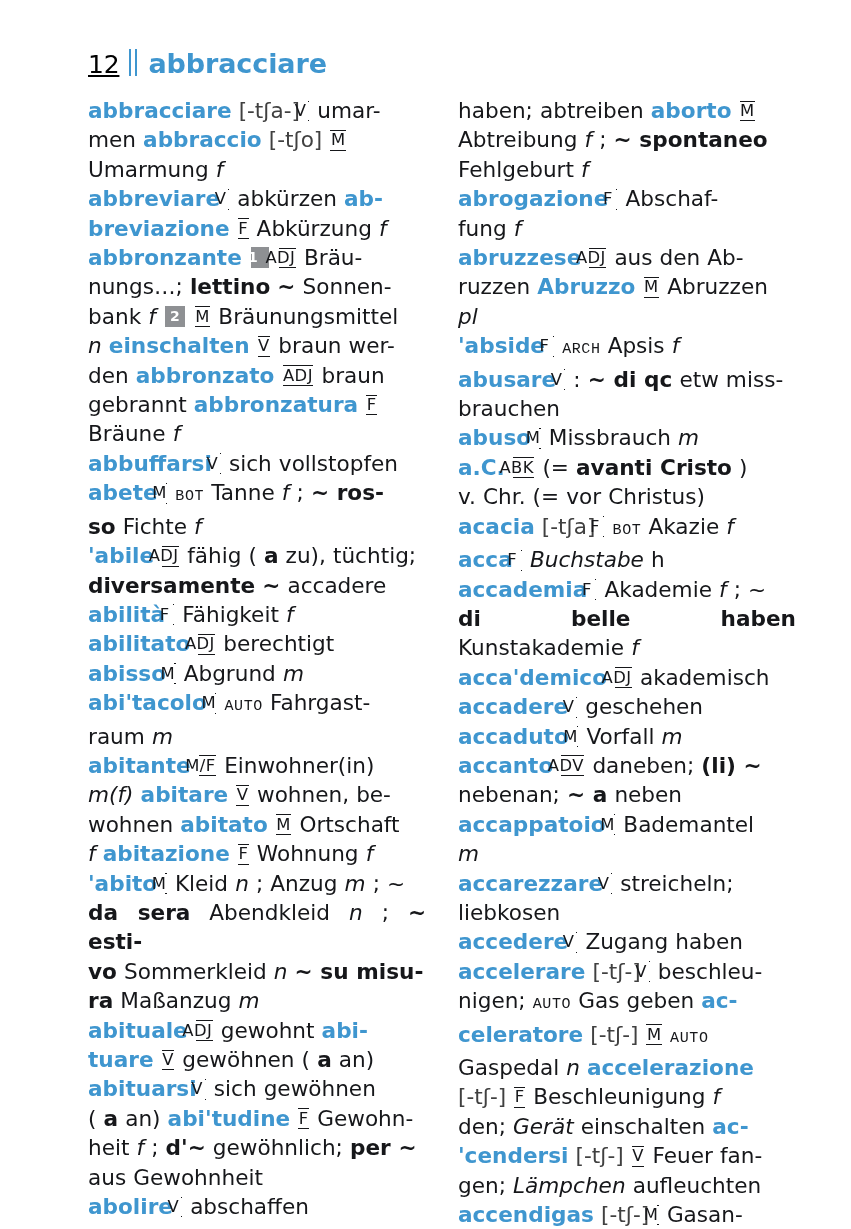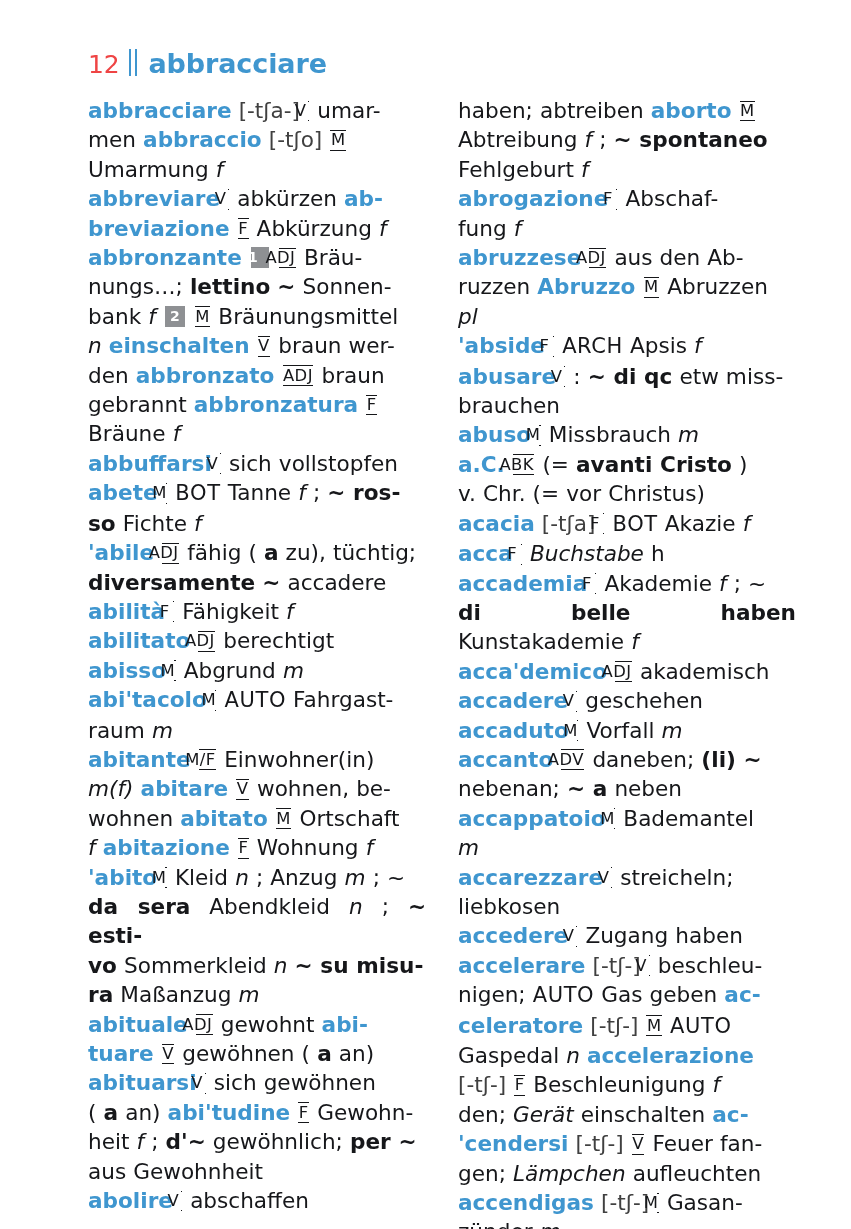--- a/index.html
+++ b/index.html
@@ -25,23 +25,24 @@
   .runhead {
     position: absolute;
     left: 88px;
     top: 46px;
     display: flex;
     align-items: baseline;
     gap: 9px;
   }
   .runhead .folio {
     font-size: 25px;
-    color: #ef4444;
+    color: #000000;
     font-weight: 400;
     letter-spacing: -0.2px;
+    text-decoration: underline;
   }
   .runhead .bars {
     display: inline-block;
     position: relative;
     width: 11px;
     height: 27px;
     transform: translateY(3px);
   }
   .runhead .bars::before,
   .runhead .bars::after {
@@ -102,23 +103,24 @@
   }
   .bd {              
     font-weight: 700;
     color: #16171a;
   }
   .it {              
     font-style: italic;
     color: #16171a;
   }
   .sc {              
-    font-size: 21px;
+    font-size: 15px;
     letter-spacing: 0.6px;
     color: #16171a;
+    font-family: Liberation Mono, monospace;
   }
   
   .gl {
     display: inline-block;
     font-size: 16.4px;
     letter-spacing: 0.4px;
     line-height: 1;
     color: #16171a;
     border-top: 1.4px solid #16171a;
     border-bottom: 1.4px solid #16171a;

